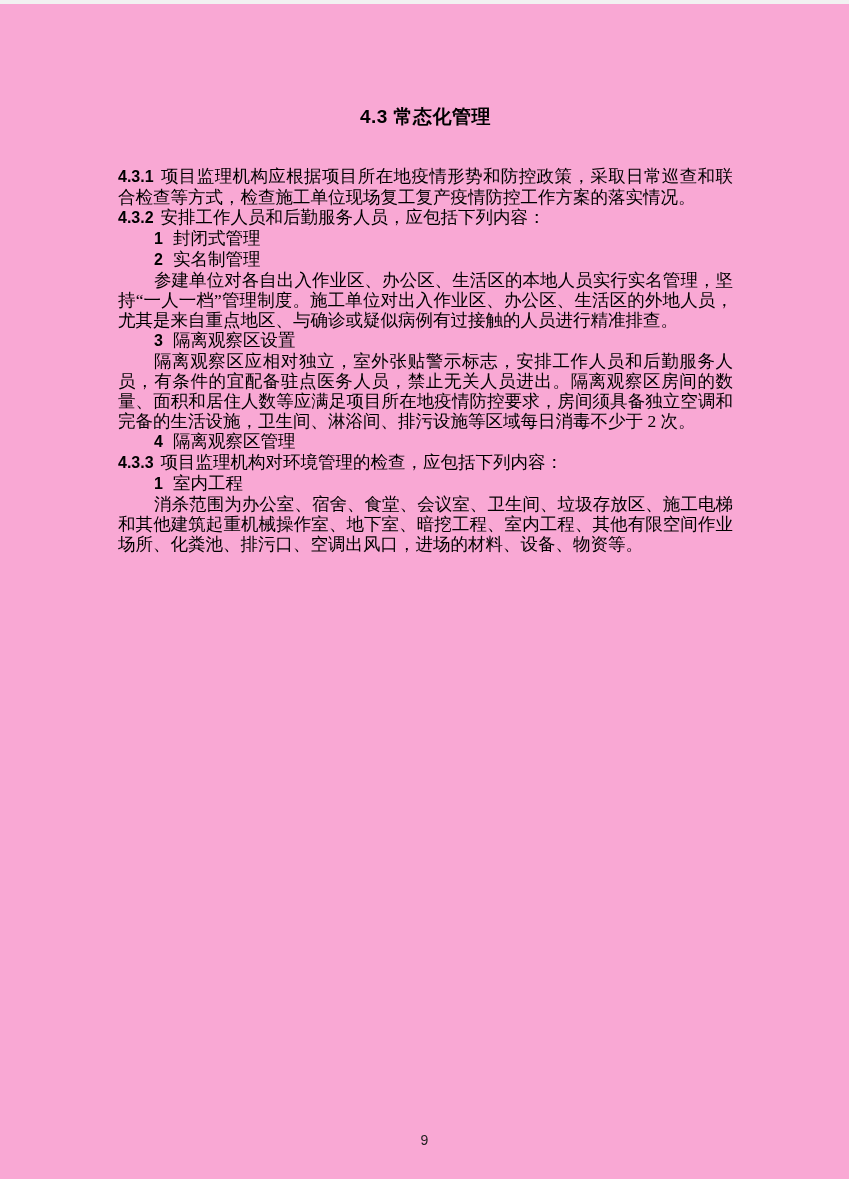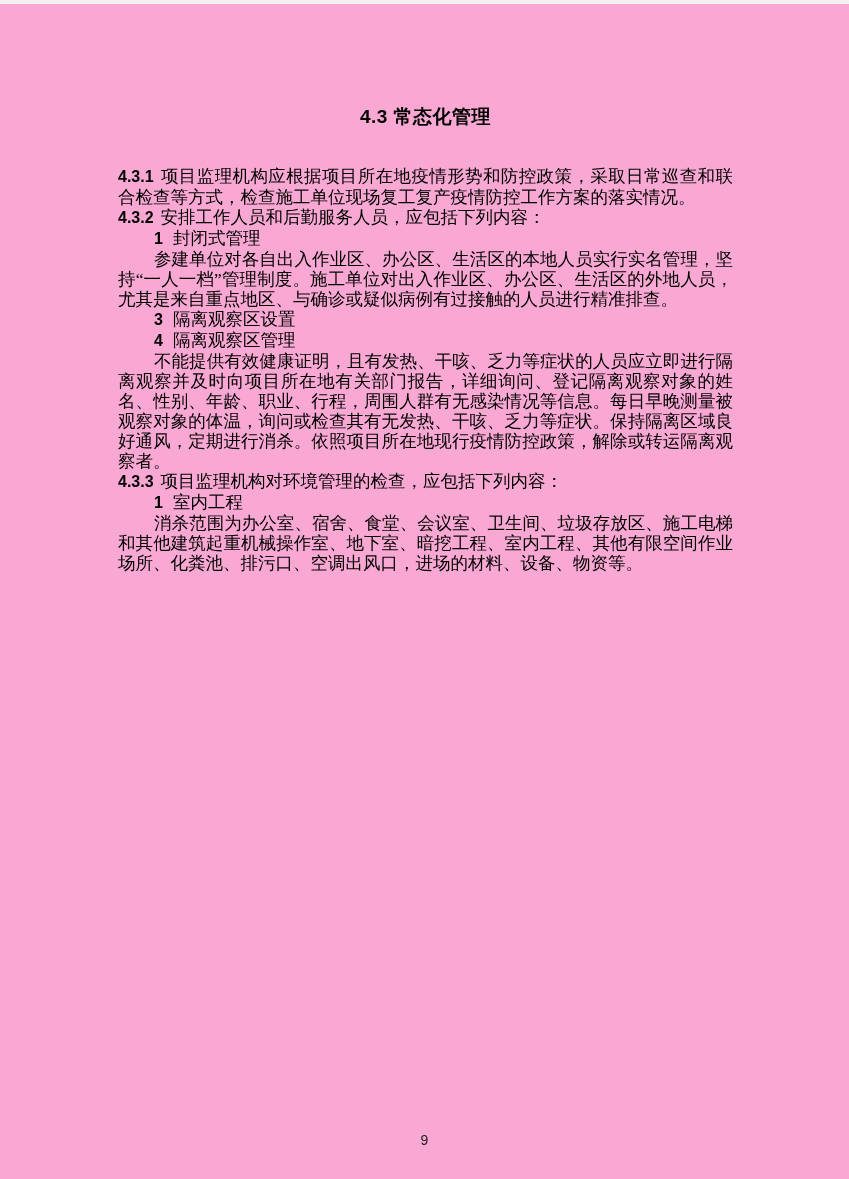--- a/index.html
+++ b/index.html
@@ -75,23 +75,24 @@
 </head>
 <body>
 
 <div class="page">
   <div class="content">
     <h1 class="doc-title">4.3  常态化管理</h1>
     <div id="blocks">
         <p class="para lvl2"><span class="num">4.3.1</span><span>项目监理机构应根据项目所在地疫情形势和防控政策，采取日常巡查和联合检查等方式，检查施工单位现场复工复产疫情防控工作方案的落实情况。</span></p>
         <p class="para lvl2"><span class="num">4.3.2</span><span>安排工作人员和后勤服务人员，应包括下列内容：</span></p>
         <p class="para lvl3"><span class="num">1</span><span>封闭式管理</span></p>
+        <p class="para lvl3"><span class="num">2</span><span>实名制管理</span></p>
         <p class="para body-text"><span>参建单位对各自出入作业区、办公区、生活区的本地人员实行实名管理，坚持“一人一档”管理制度。施工单位对出入作业区、办公区、生活区的外地人员，尤其是来自重点地区、与确诊或疑似病例有过接触的人员进行精准排查。</span></p>
         <p class="para lvl3"><span class="num">3</span><span>隔离观察区设置</span></p>
+        <p class="para body-text"><span>隔离观察区应相对独立，室外张贴警示标志，安排工作人员和后勤服务人员，有条件的宜配备驻点医务人员，禁止无关人员进出。隔离观察区房间的数量、面积和居住人数等应满足项目所在地疫情防控要求，房间须具备独立空调和完备的生活设施，卫生间、淋浴间、排污设施等区域每日消毒不少于 2 次。</span></p>
         <p class="para lvl3"><span class="num">4</span><span>隔离观察区管理</span></p>
-        <p class="para body-text"><span>不能提供有效健康证明，且有发热、干咳、乏力等症状的人员应立即进行隔离观察并及时向项目所在地有关部门报告，详细询问、登记隔离观察对象的姓名、性别、年龄、职业、行程，周围人群有无感染情况等信息。每日早晚测量被观察对象的体温，询问或检查其有无发热、干咳、乏力等症状。保持隔离区域良好通风，定期进行消杀。依照项目所在地现行疫情防控政策，解除或转运隔离观察者。</span></p>
         <p class="para lvl2"><span class="num">4.3.3</span><span>项目监理机构对环境管理的检查，应包括下列内容：</span></p>
         <p class="para lvl3"><span class="num">1</span><span>室内工程</span></p>
         <p class="para body-text"><span>消杀范围为办公室、宿舍、食堂、会议室、卫生间、垃圾存放区、施工电梯和其他建筑起重机械操作室、地下室、暗挖工程、室内工程、其他有限空间作业场所、化粪池、排污口、空调出风口，进场的材料、设备、物资等。</span></p>
       </div>
   </div>
   <div class="footer">9</div>
 </div>
 
 </body></html>

